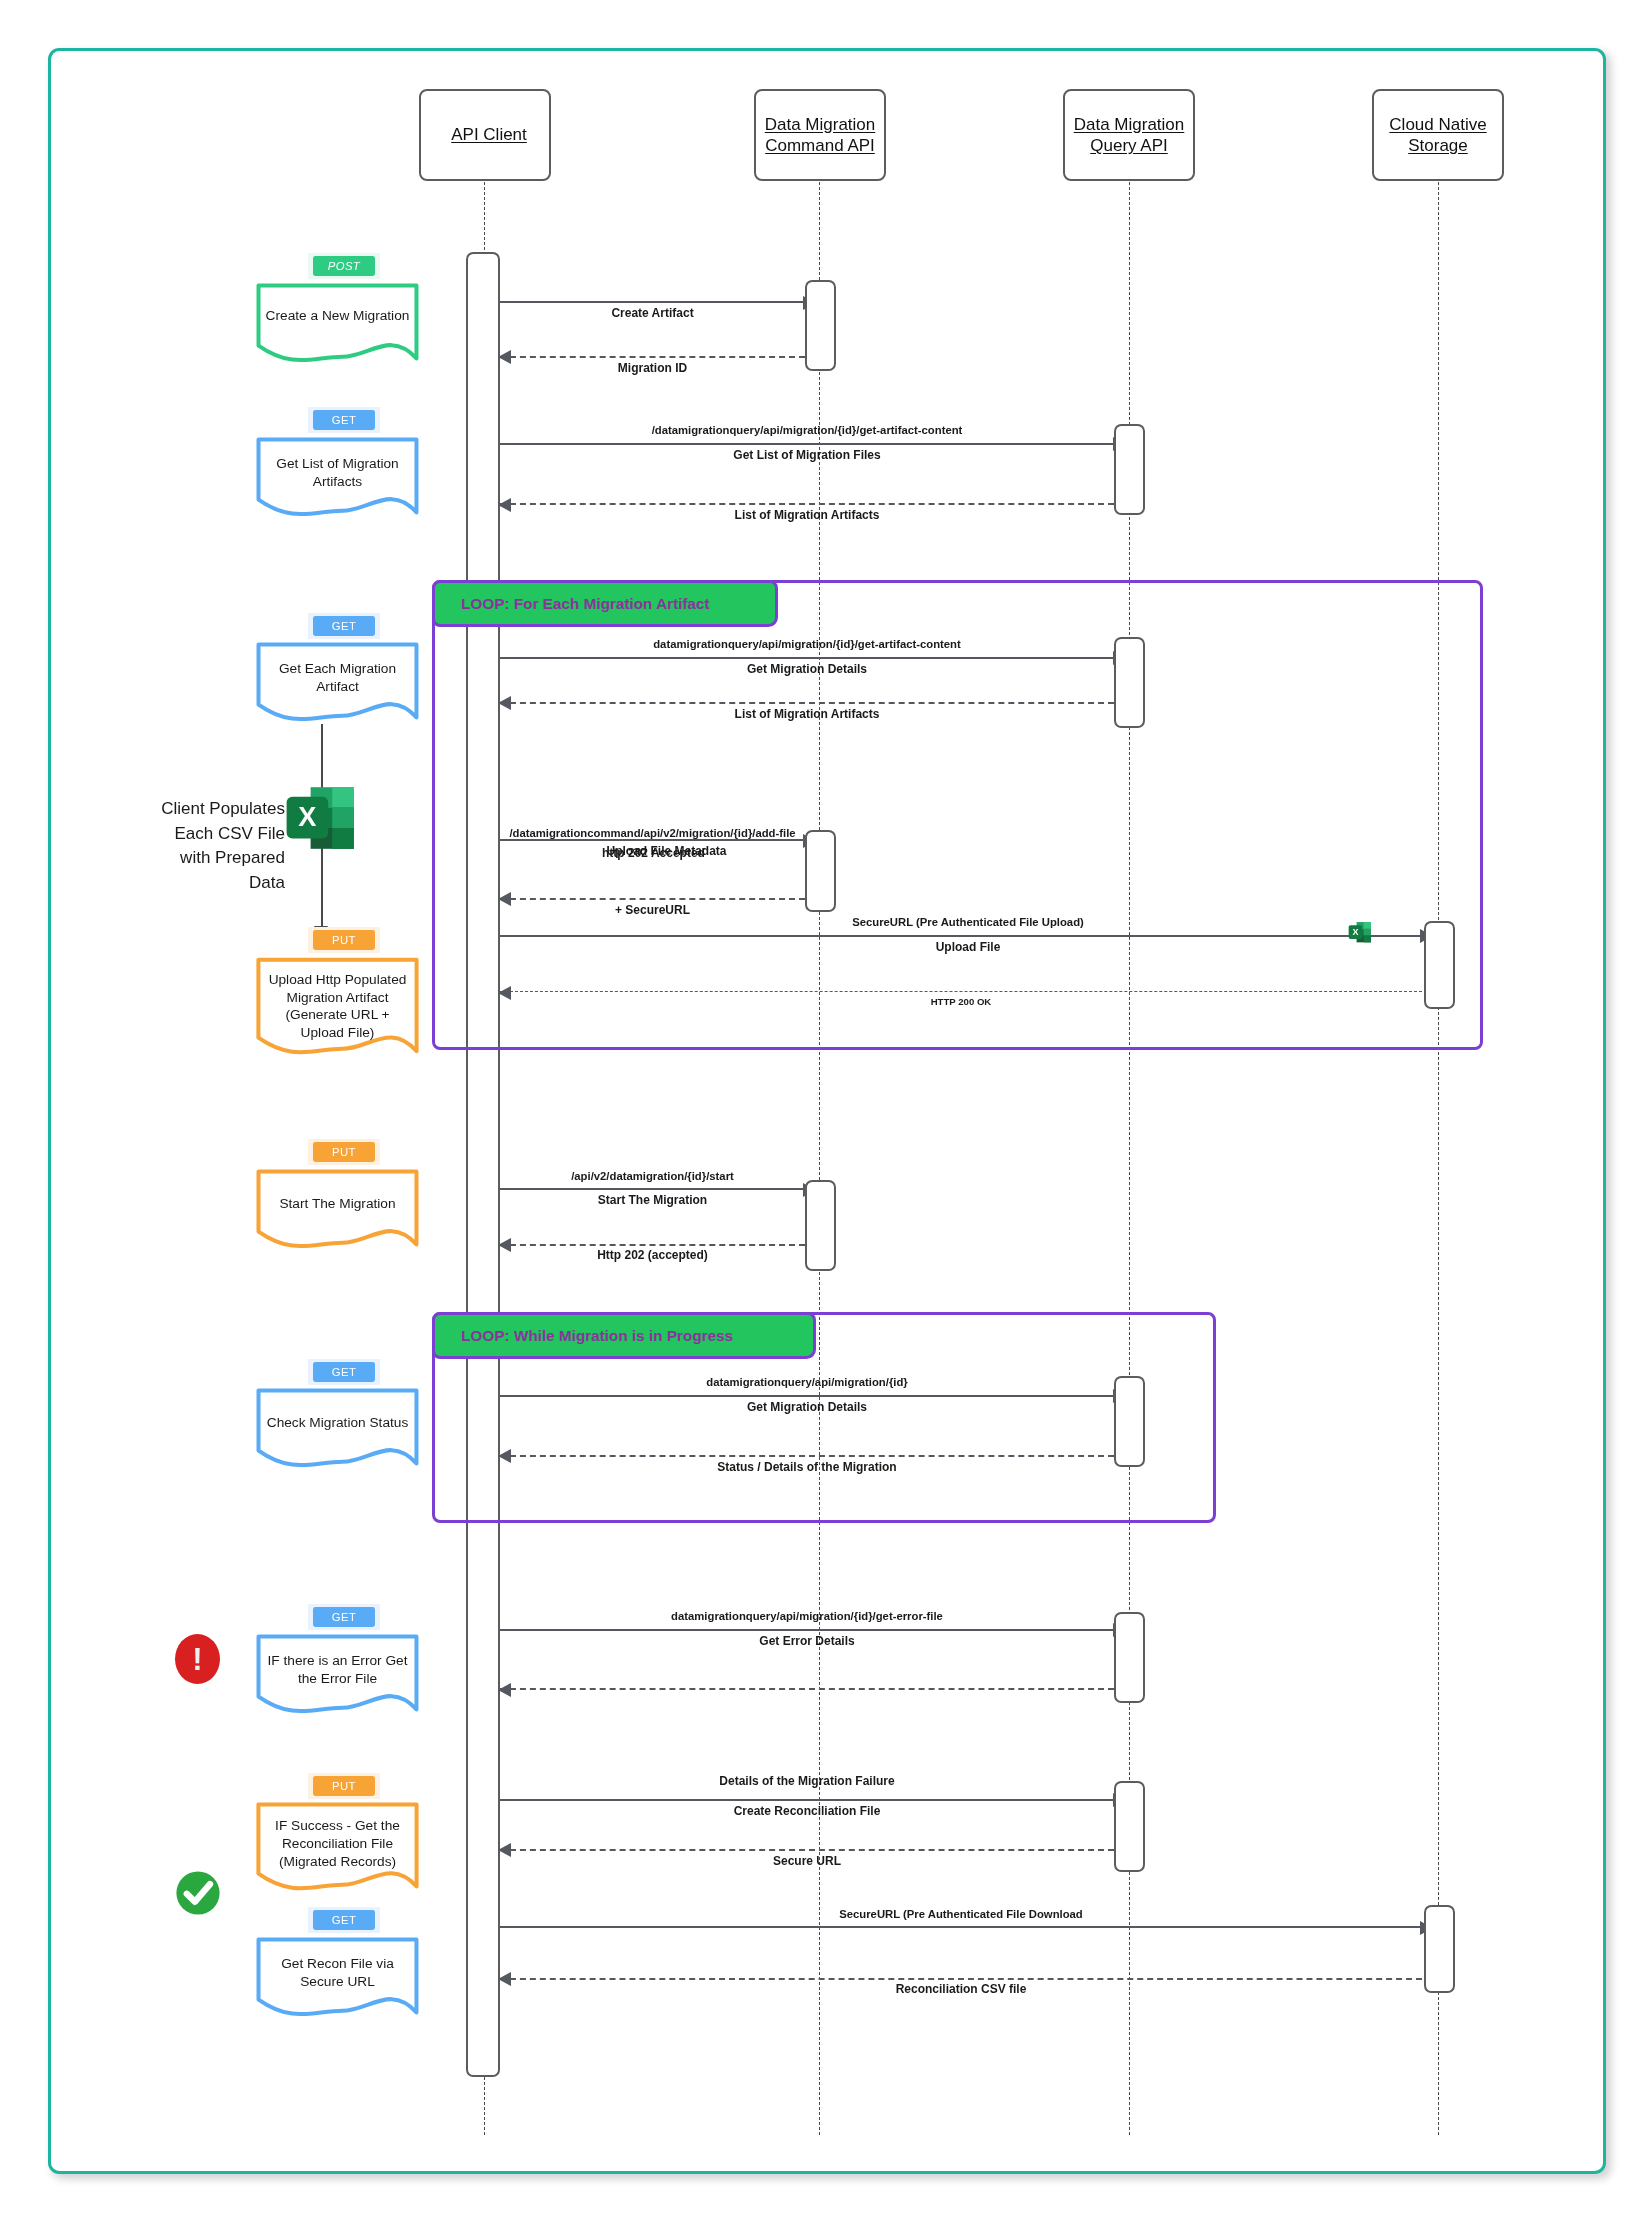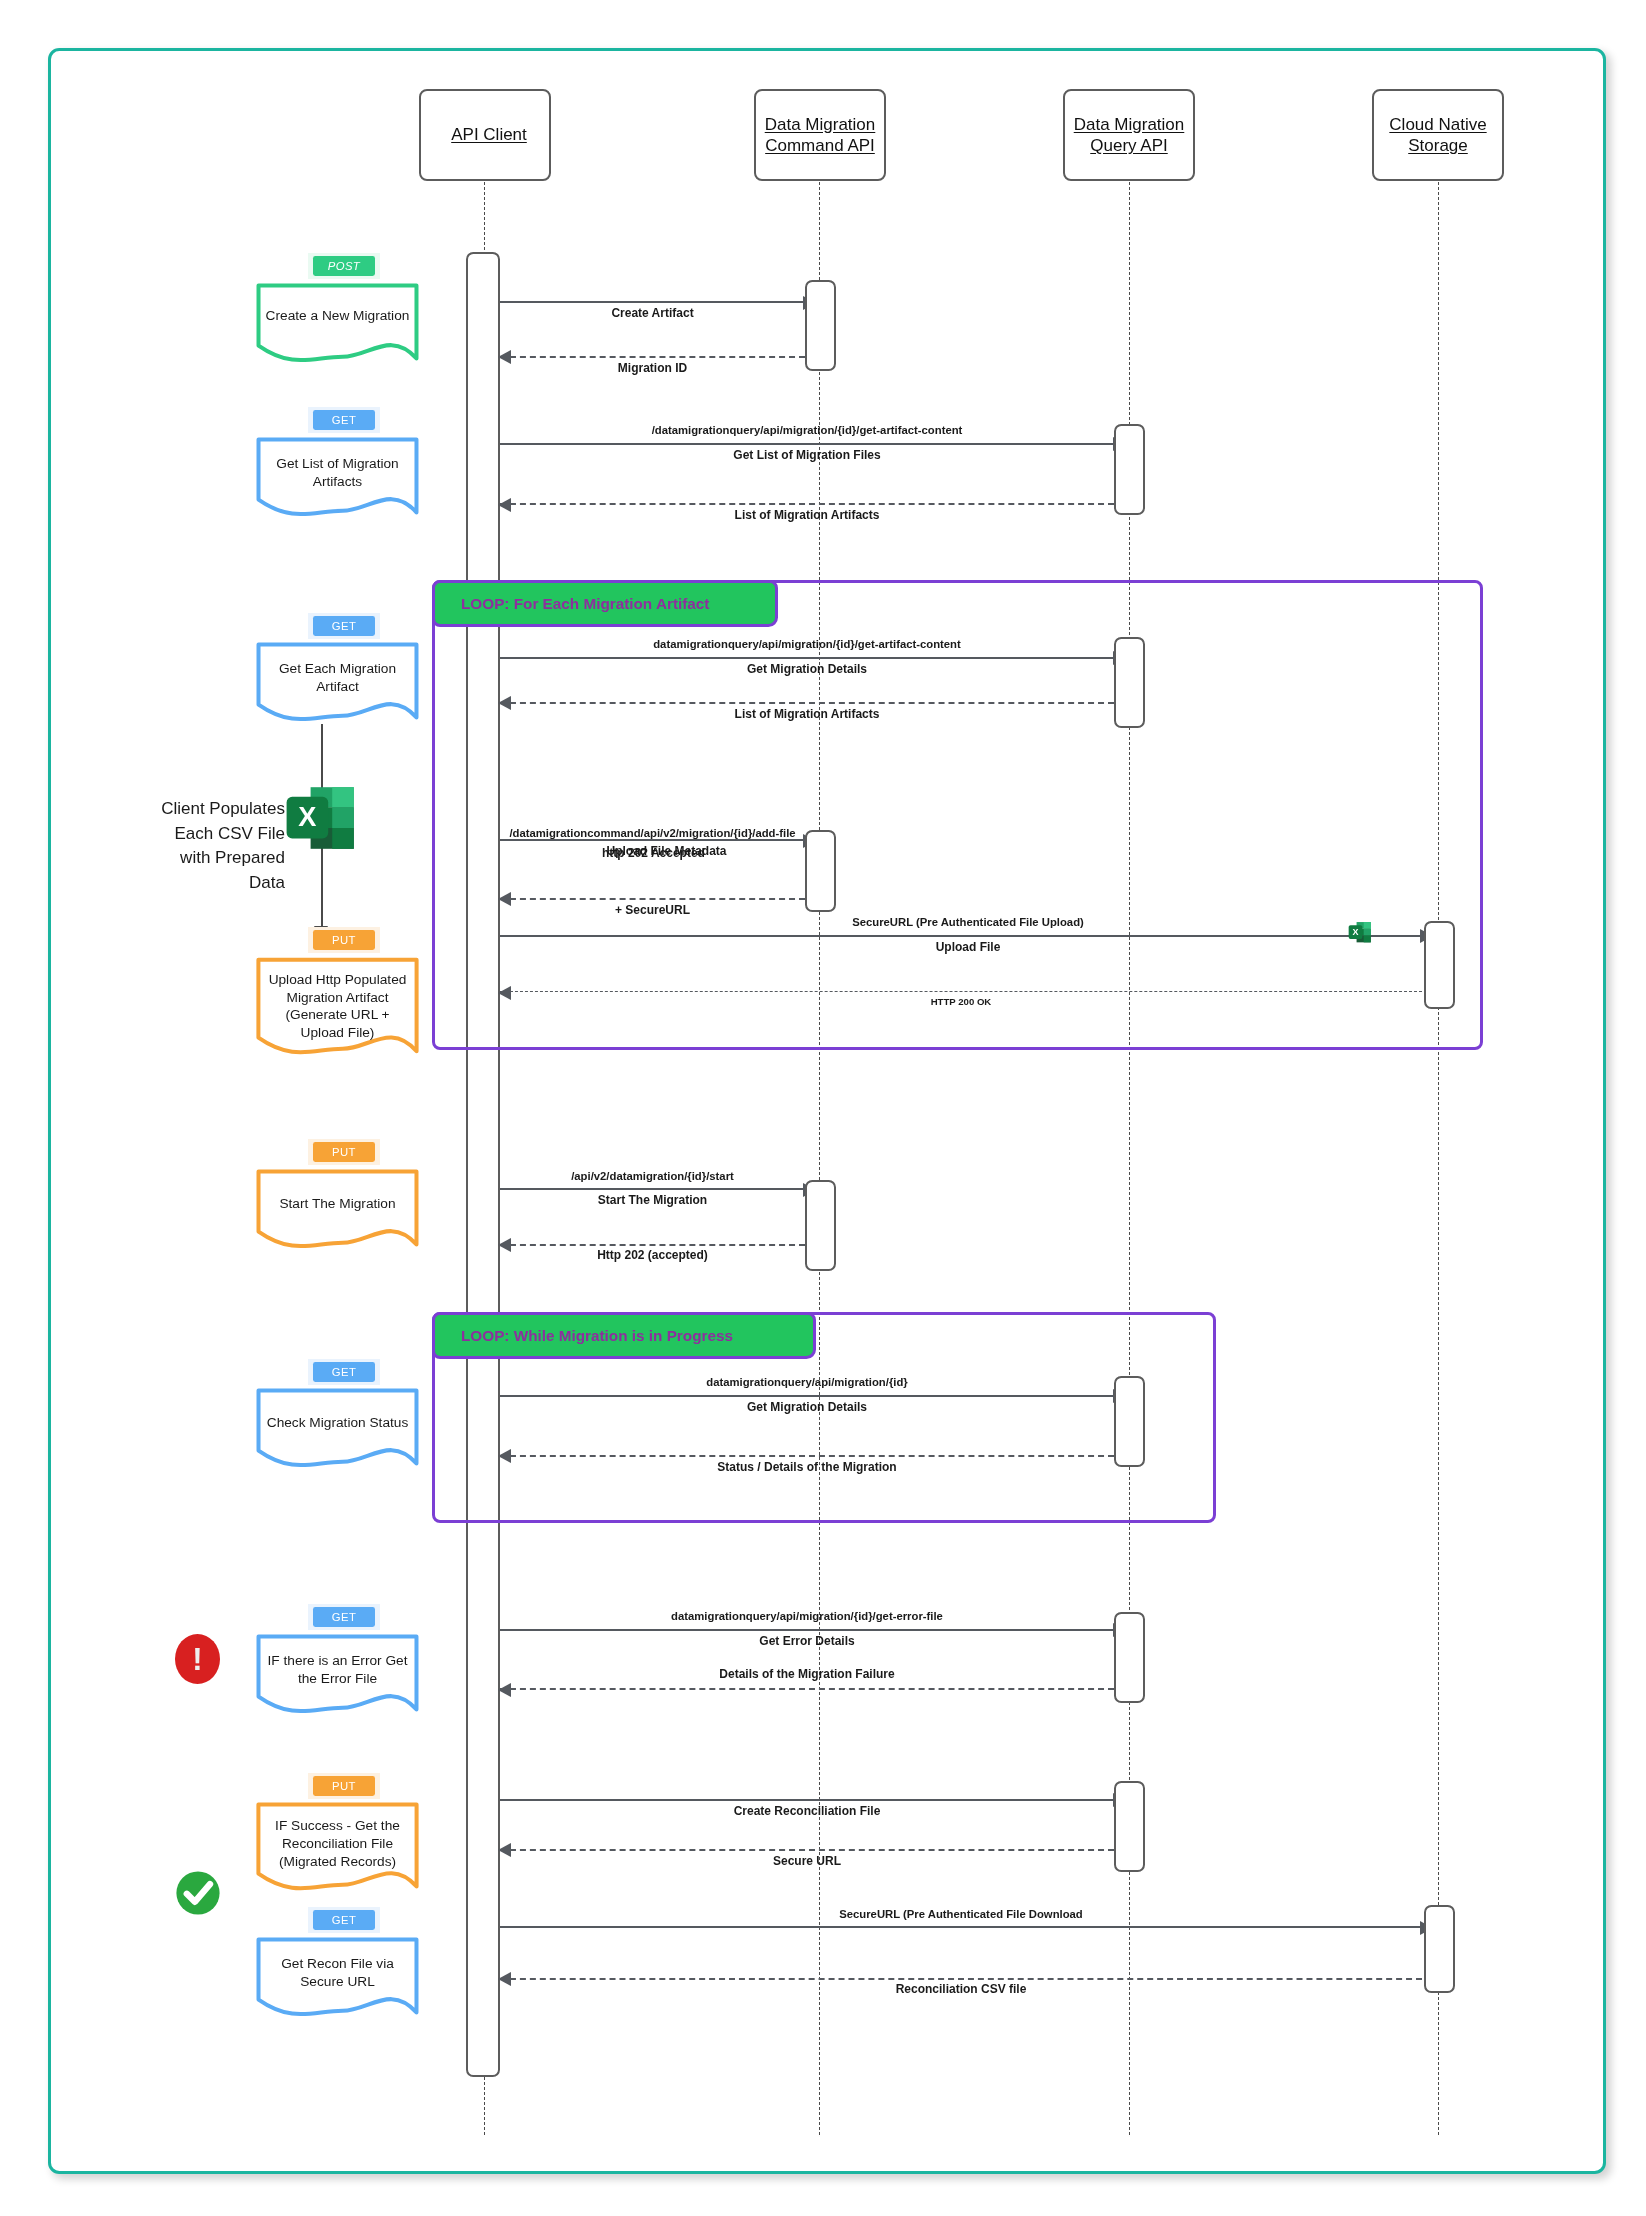--- a/index.html
+++ b/index.html
@@ -281,21 +281,21 @@
     <div class="ntext" style="top:17.7px;white-space:pre-line;">IF there is an Error Get
 the Error File</div>
   </div>
   <div class="abs msgtext url" style="left:500px;top:1610px;width:614px;">datamigrationquery/api/migration/{id}/get-error-file</div>
   <div class="abs msgline" style="left:500px;top:1629px;width:614px;"></div>
   <div class="abs arrowR" style="left:1113px;top:1623px;"></div>
   <div class="abs msgtext" style="left:500px;top:1634px;width:614px;text-align:center;">Get Error Details</div>
   <div class="abs activation" style="left:1114px;top:1612px;width:31px;height:91px;"></div>
   <div class="abs msgline dashed" style="left:500px;top:1688px;width:614px;"></div>
   <div class="abs arrowL" style="left:498px;top:1683px;"></div>
-  <div class="abs msgtext" style="left:500px;top:1667px;width:614px;">Details of the Migration Failure</div>
+  <div class="abs msgtext" style="left:500px;top:1774px;width:614px;">Details of the Migration Failure</div>
 
   <div class="ok-ico" style="left:174px;top:1869px;width:48px;height:48px;">
     <svg width="48" height="48" viewBox="0 0 60 60">
       <circle cx="30" cy="30" r="27" fill="#2aa83f"></circle>
       <path d="M16,31 L26,41 L45,19" fill="none" stroke="#ffffff" stroke-width="8" stroke-linecap="round" stroke-linejoin="round"></path>
     </svg>
   </div>
   <div class="verb-outer" style="left:308px;top:1773px;width:72px;height:26px;background:#fdf1e2;">
     <div class="verb" style="left:4.8px;top:3.2px;right:4.8px;bottom:3.2px;background:#f7a336;">
       <span class="vwrap">PUT</span>

